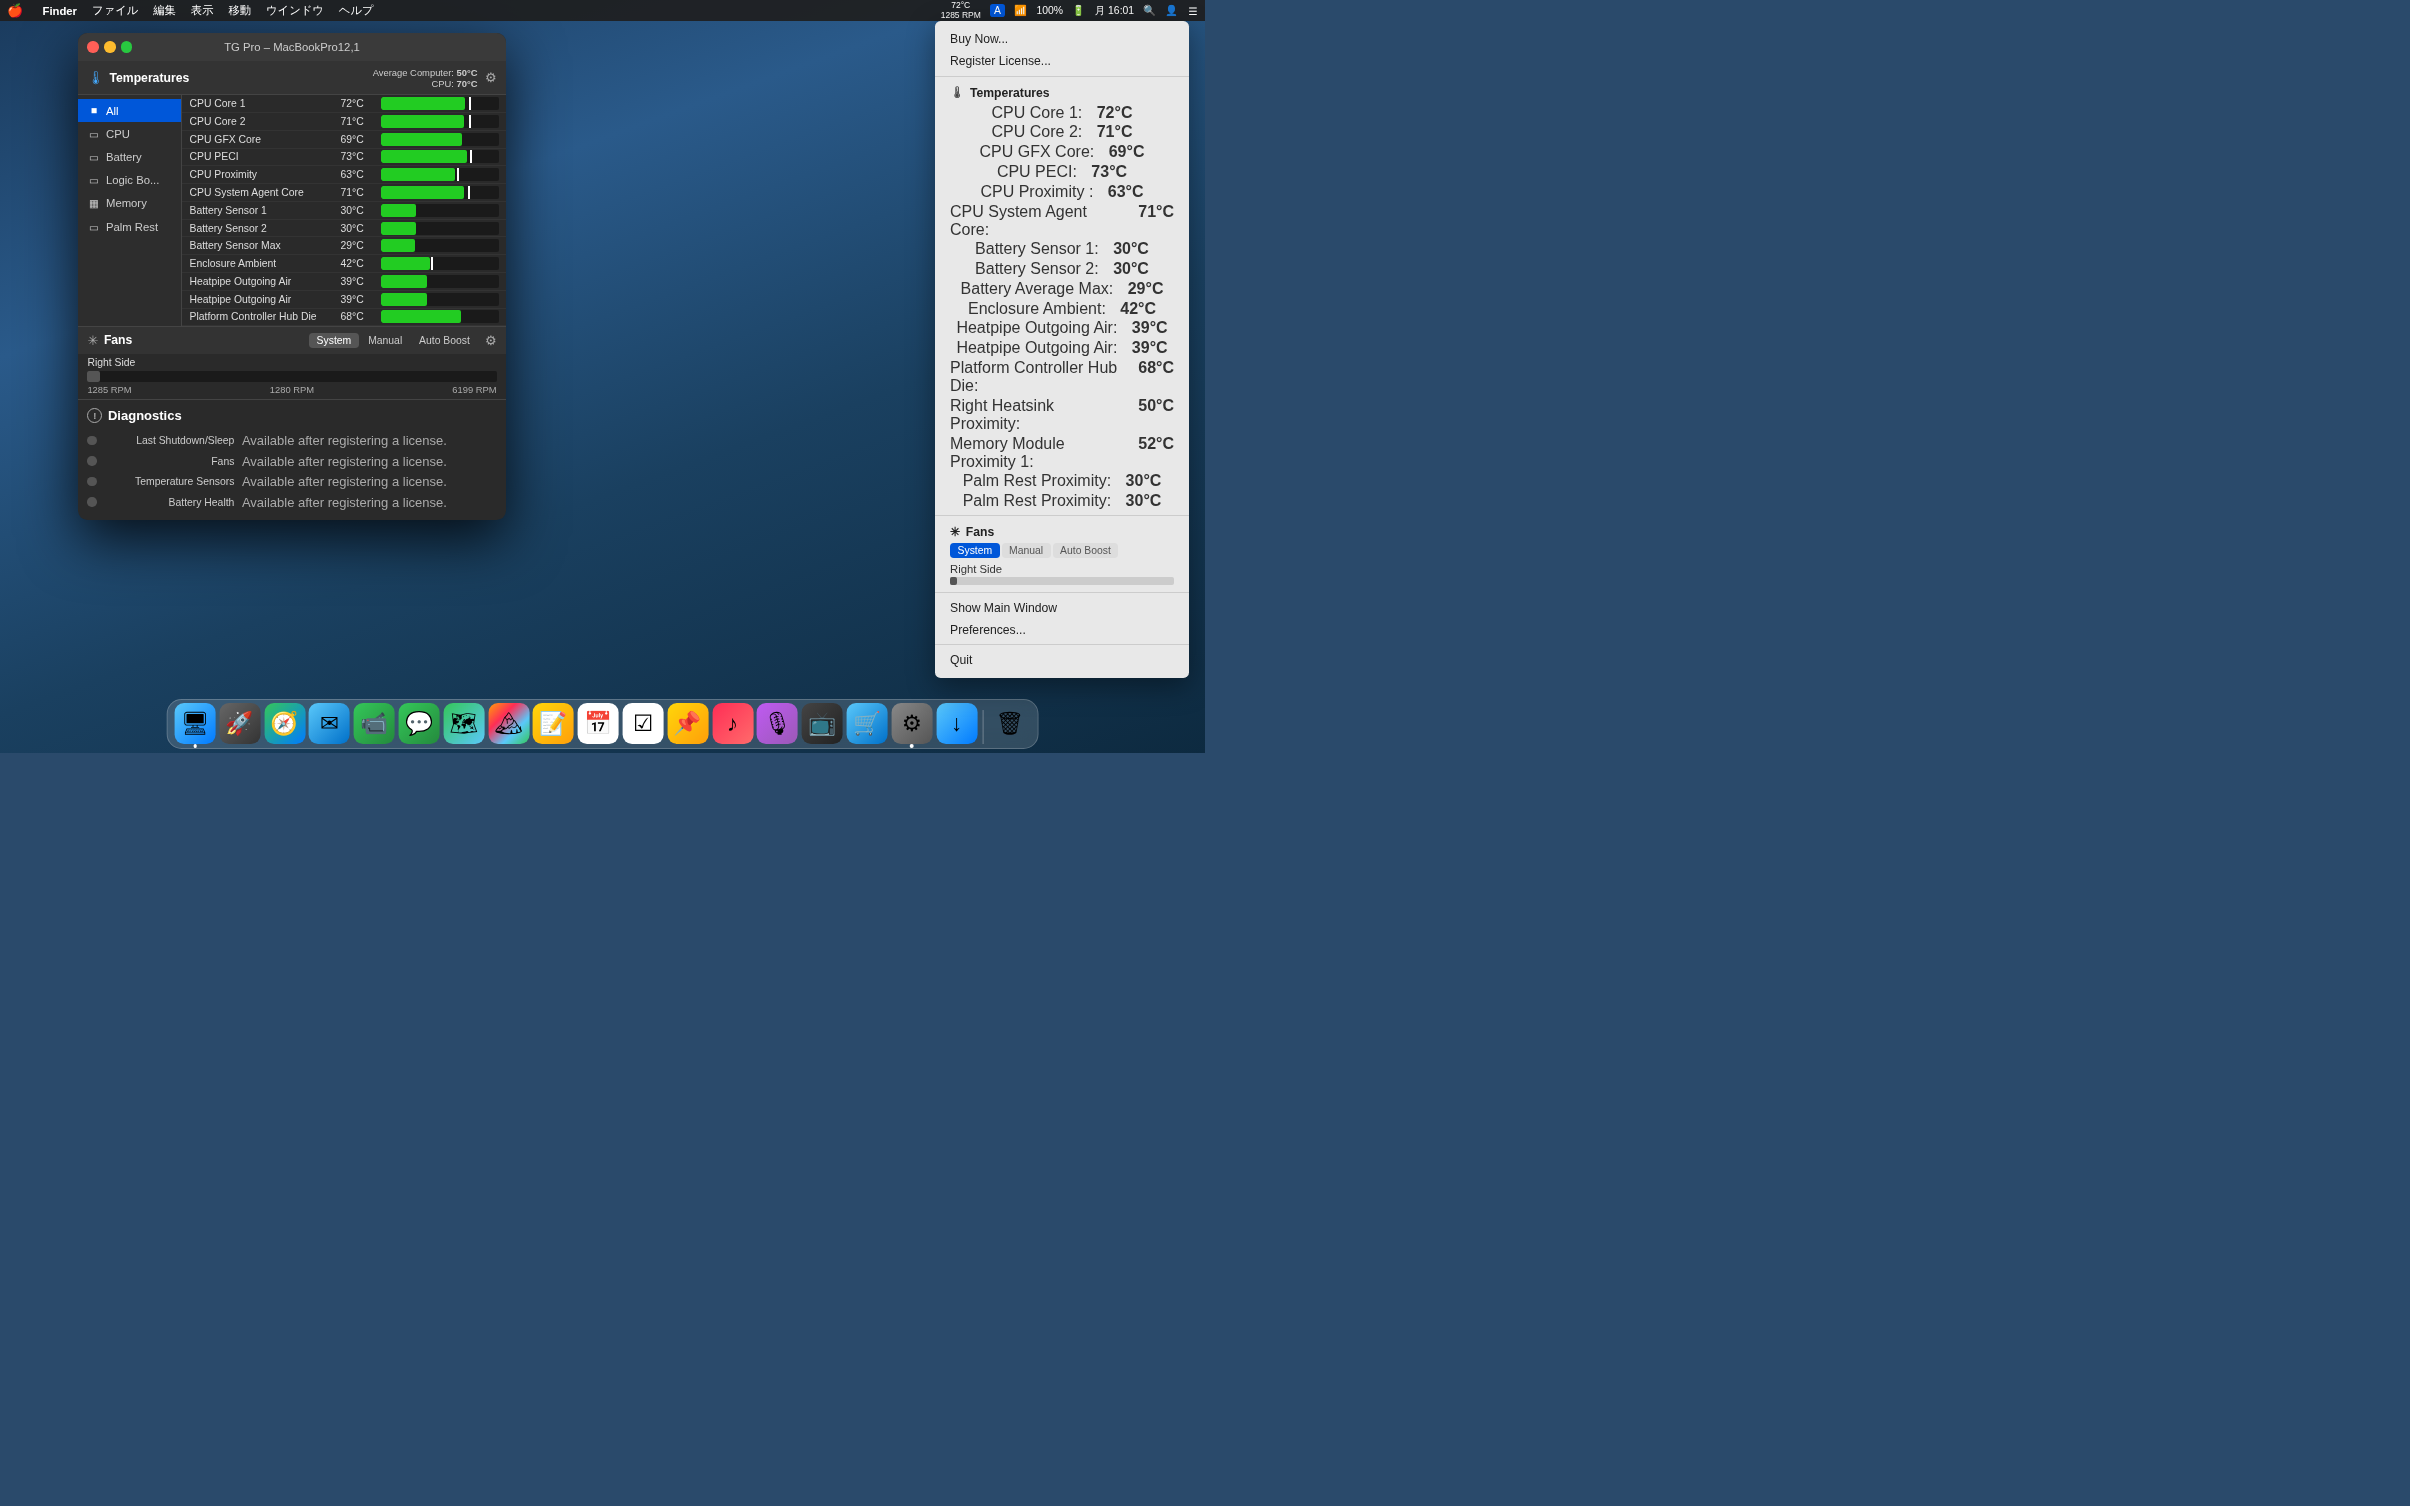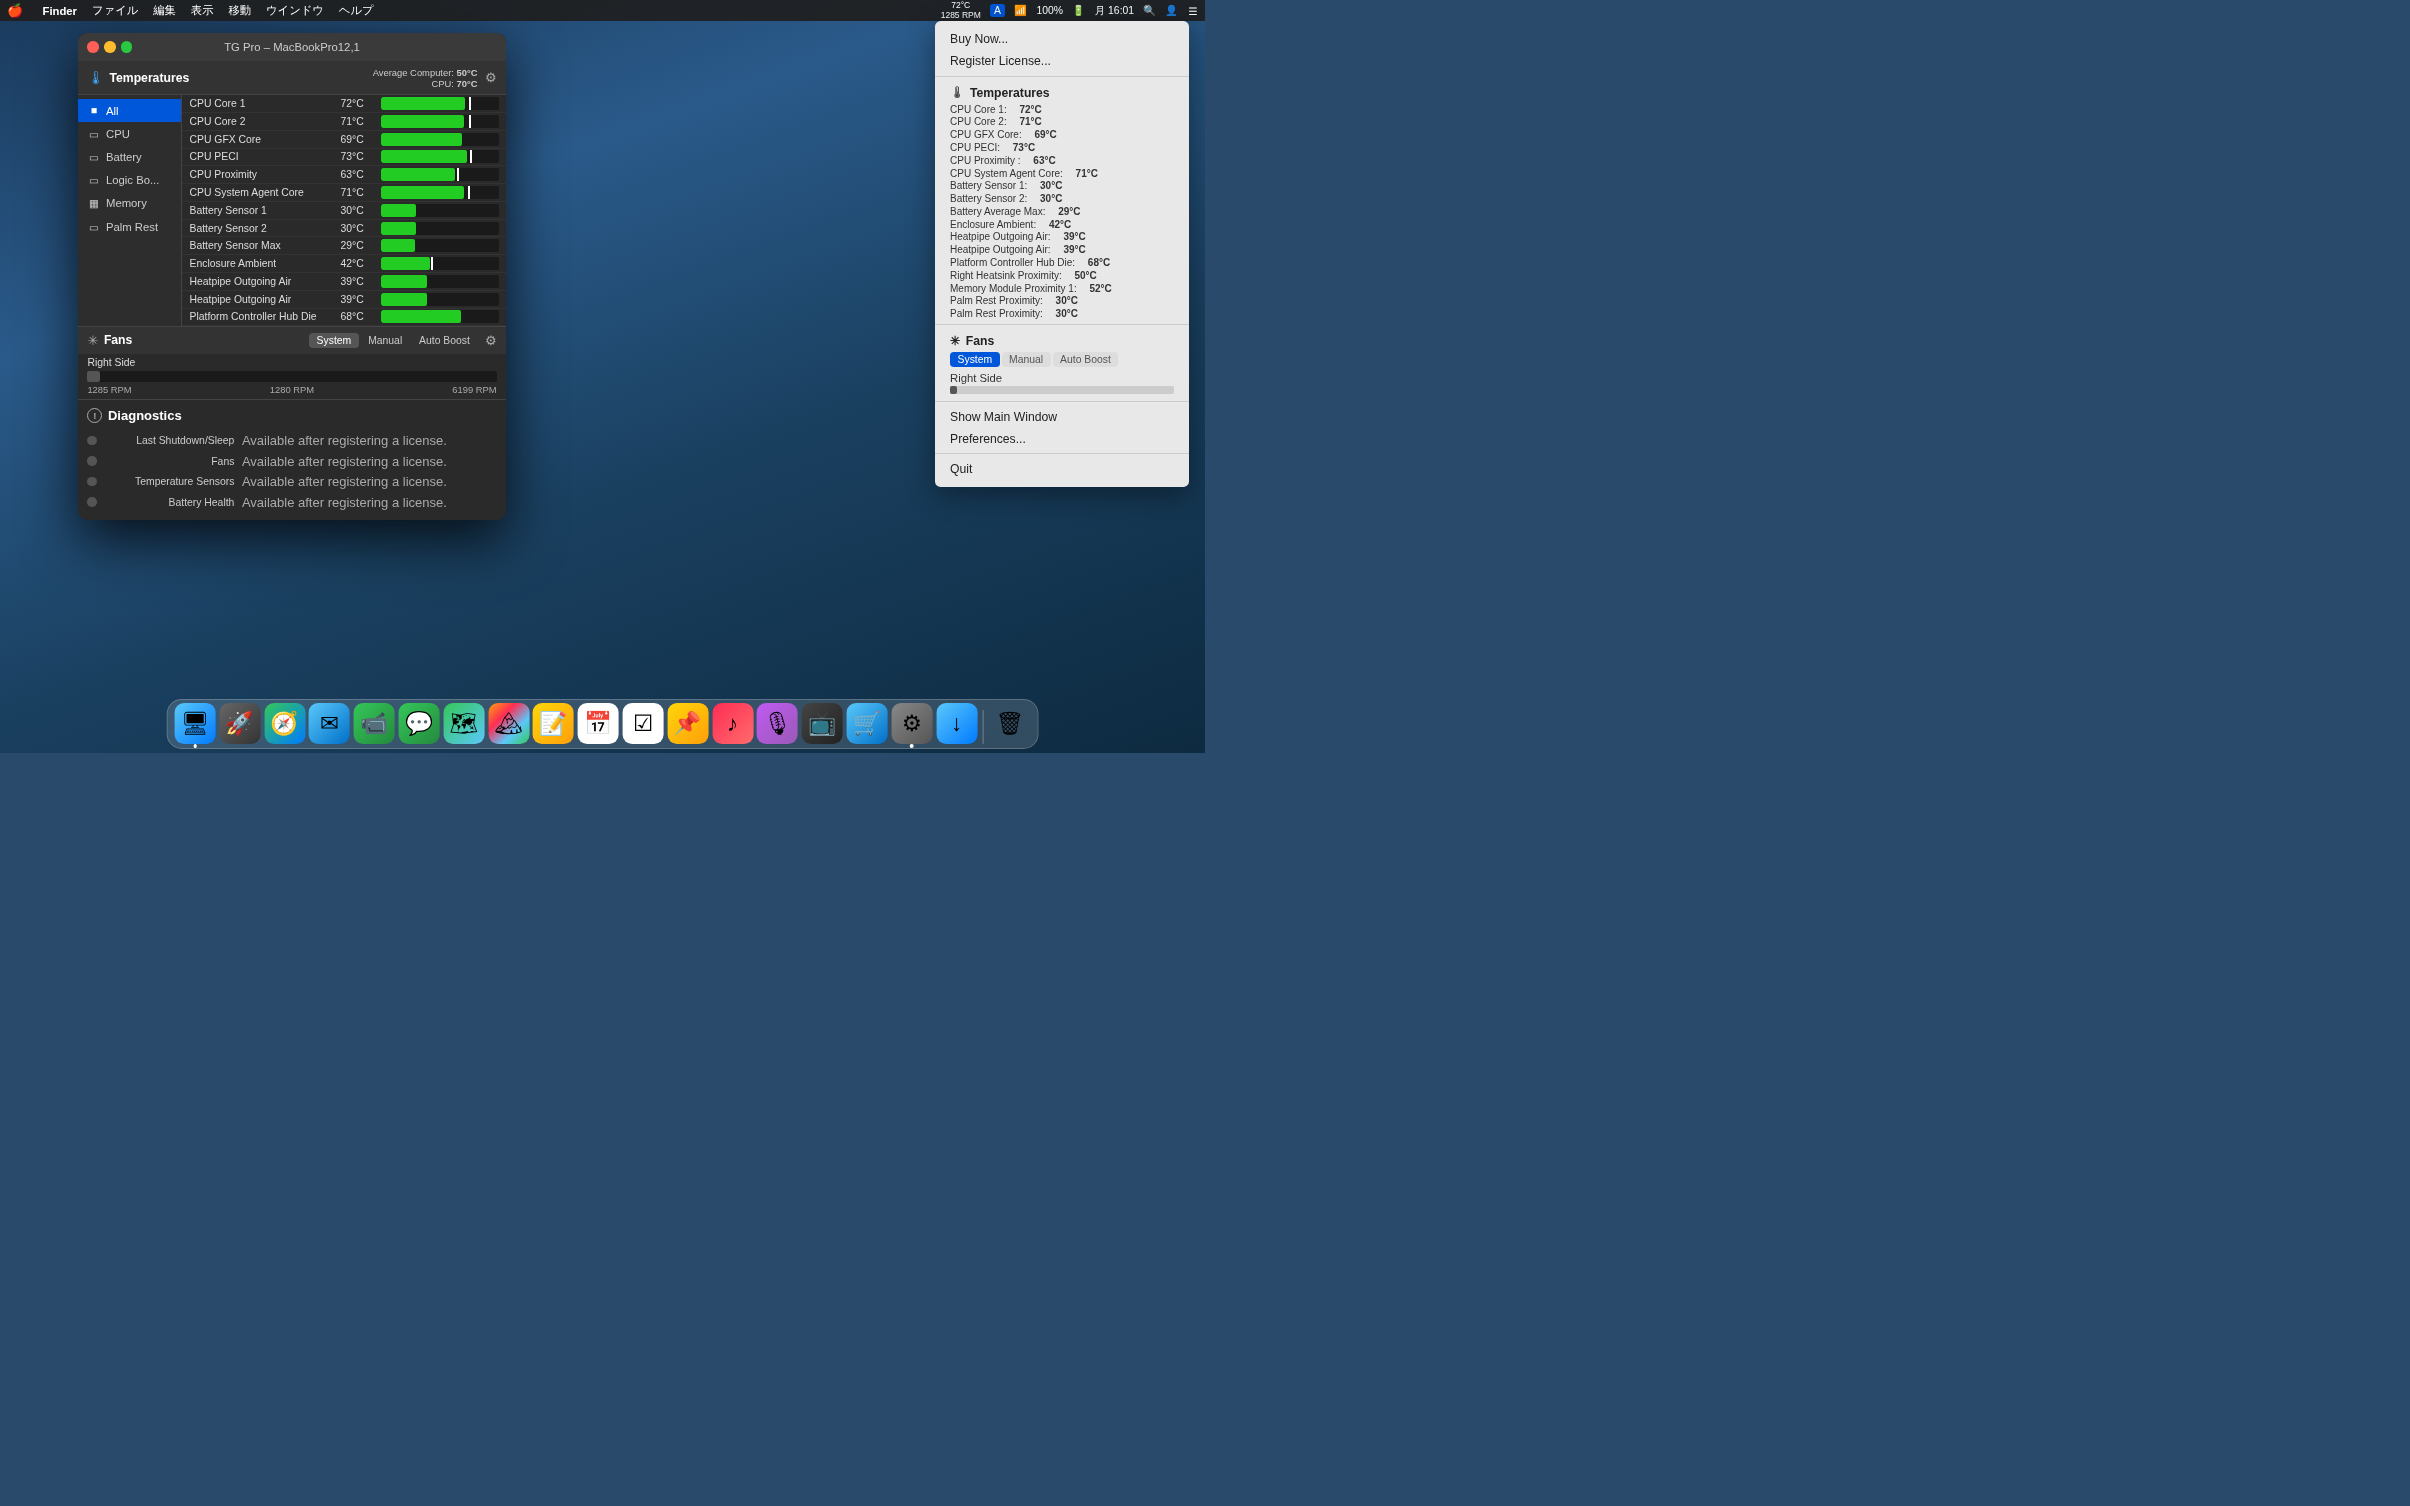--- a/index.html
+++ b/index.html
@@ -419,24 +419,25 @@
       display: flex;
       align-items: center;
       gap: 5.6px;
     }
     .menu-header-icon {
       font-size: 11.3px;
       color: #444;
     }
     .menu-temp-row {
       padding: 0.9px 15px;
-      font-size: 10px;
+      font-size: 16px;
       color: #333;
       display: flex;
       gap: 5px;
+      justify-content: center;
     }
     .menu-temp-bold {
       font-weight: 600;
     }
     .menu-subsection-header {
       padding: 5.6px 15px 1.9px;
       font-size: 12.2px;
       font-weight: 700;
       color: #222;
       display: flex;

